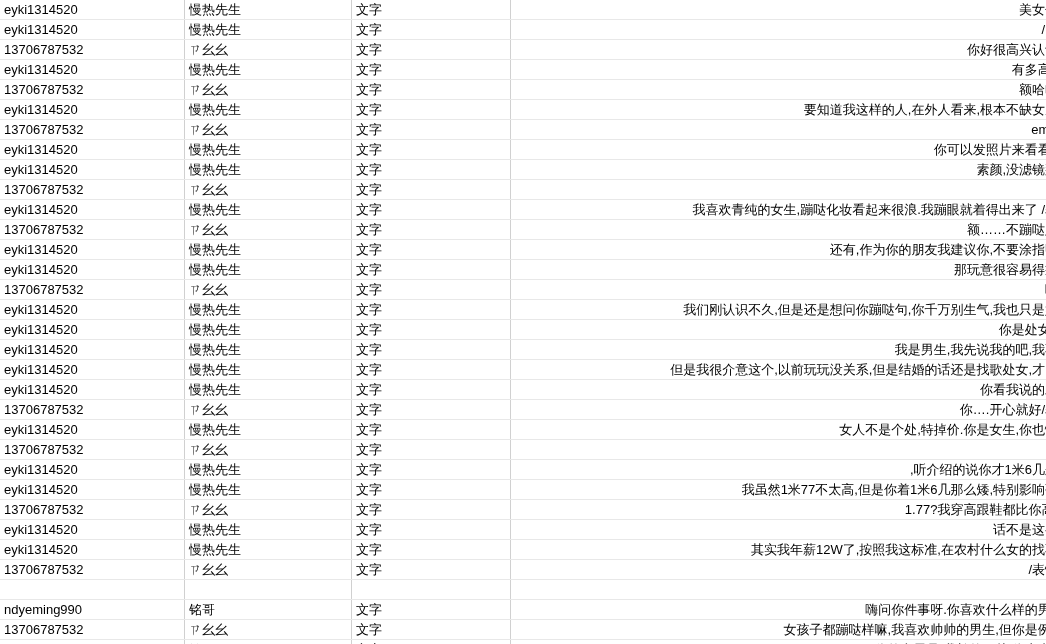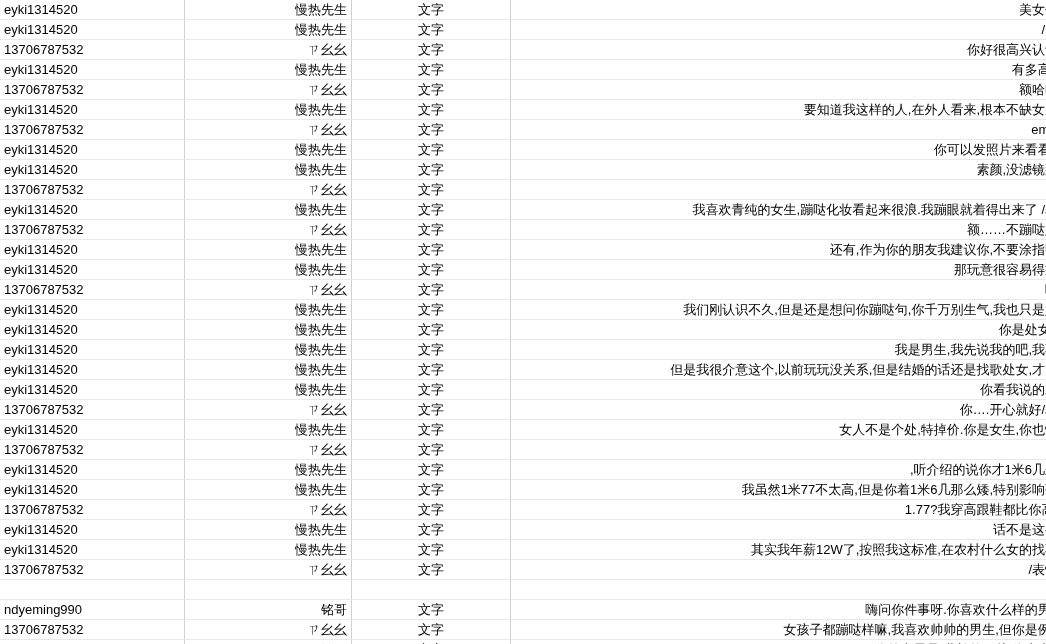--- a/index.html
+++ b/index.html
@@ -23,22 +23,22 @@
     height: 19px;
     line-height: 19px;
     font-size: 13px;
     padding: 0 4px;
     border-right: 1px solid #d0d0d0;
     border-bottom: 1px solid #e8e8e8;
     white-space: nowrap;
     overflow: hidden;
   }
   .col-id    { width: 176px; text-align: left; }
-  .col-name  { width: 158px; text-align: right; }
-  .col-type  { width: 150px; text-align: center; padding-left: 8px; margin-left: 48px; }
+  .col-name  { width: 158px; text-align: left; }
+  .col-type  { width: 150px; text-align: left; padding-left: 8px; margin-left: 48px; }
   .col-msg   { width: 556px; text-align: right; padding-right: 8px; border-right: none; }
   .spacer-row td { height: 19px; border-bottom: 1px solid #e8e8e8; }
 </style>
 </head>
 <body>
 
 <table class="sheet">
   <tbody>
       <tr>
         <td class="col-id">eyki1314520</td>

